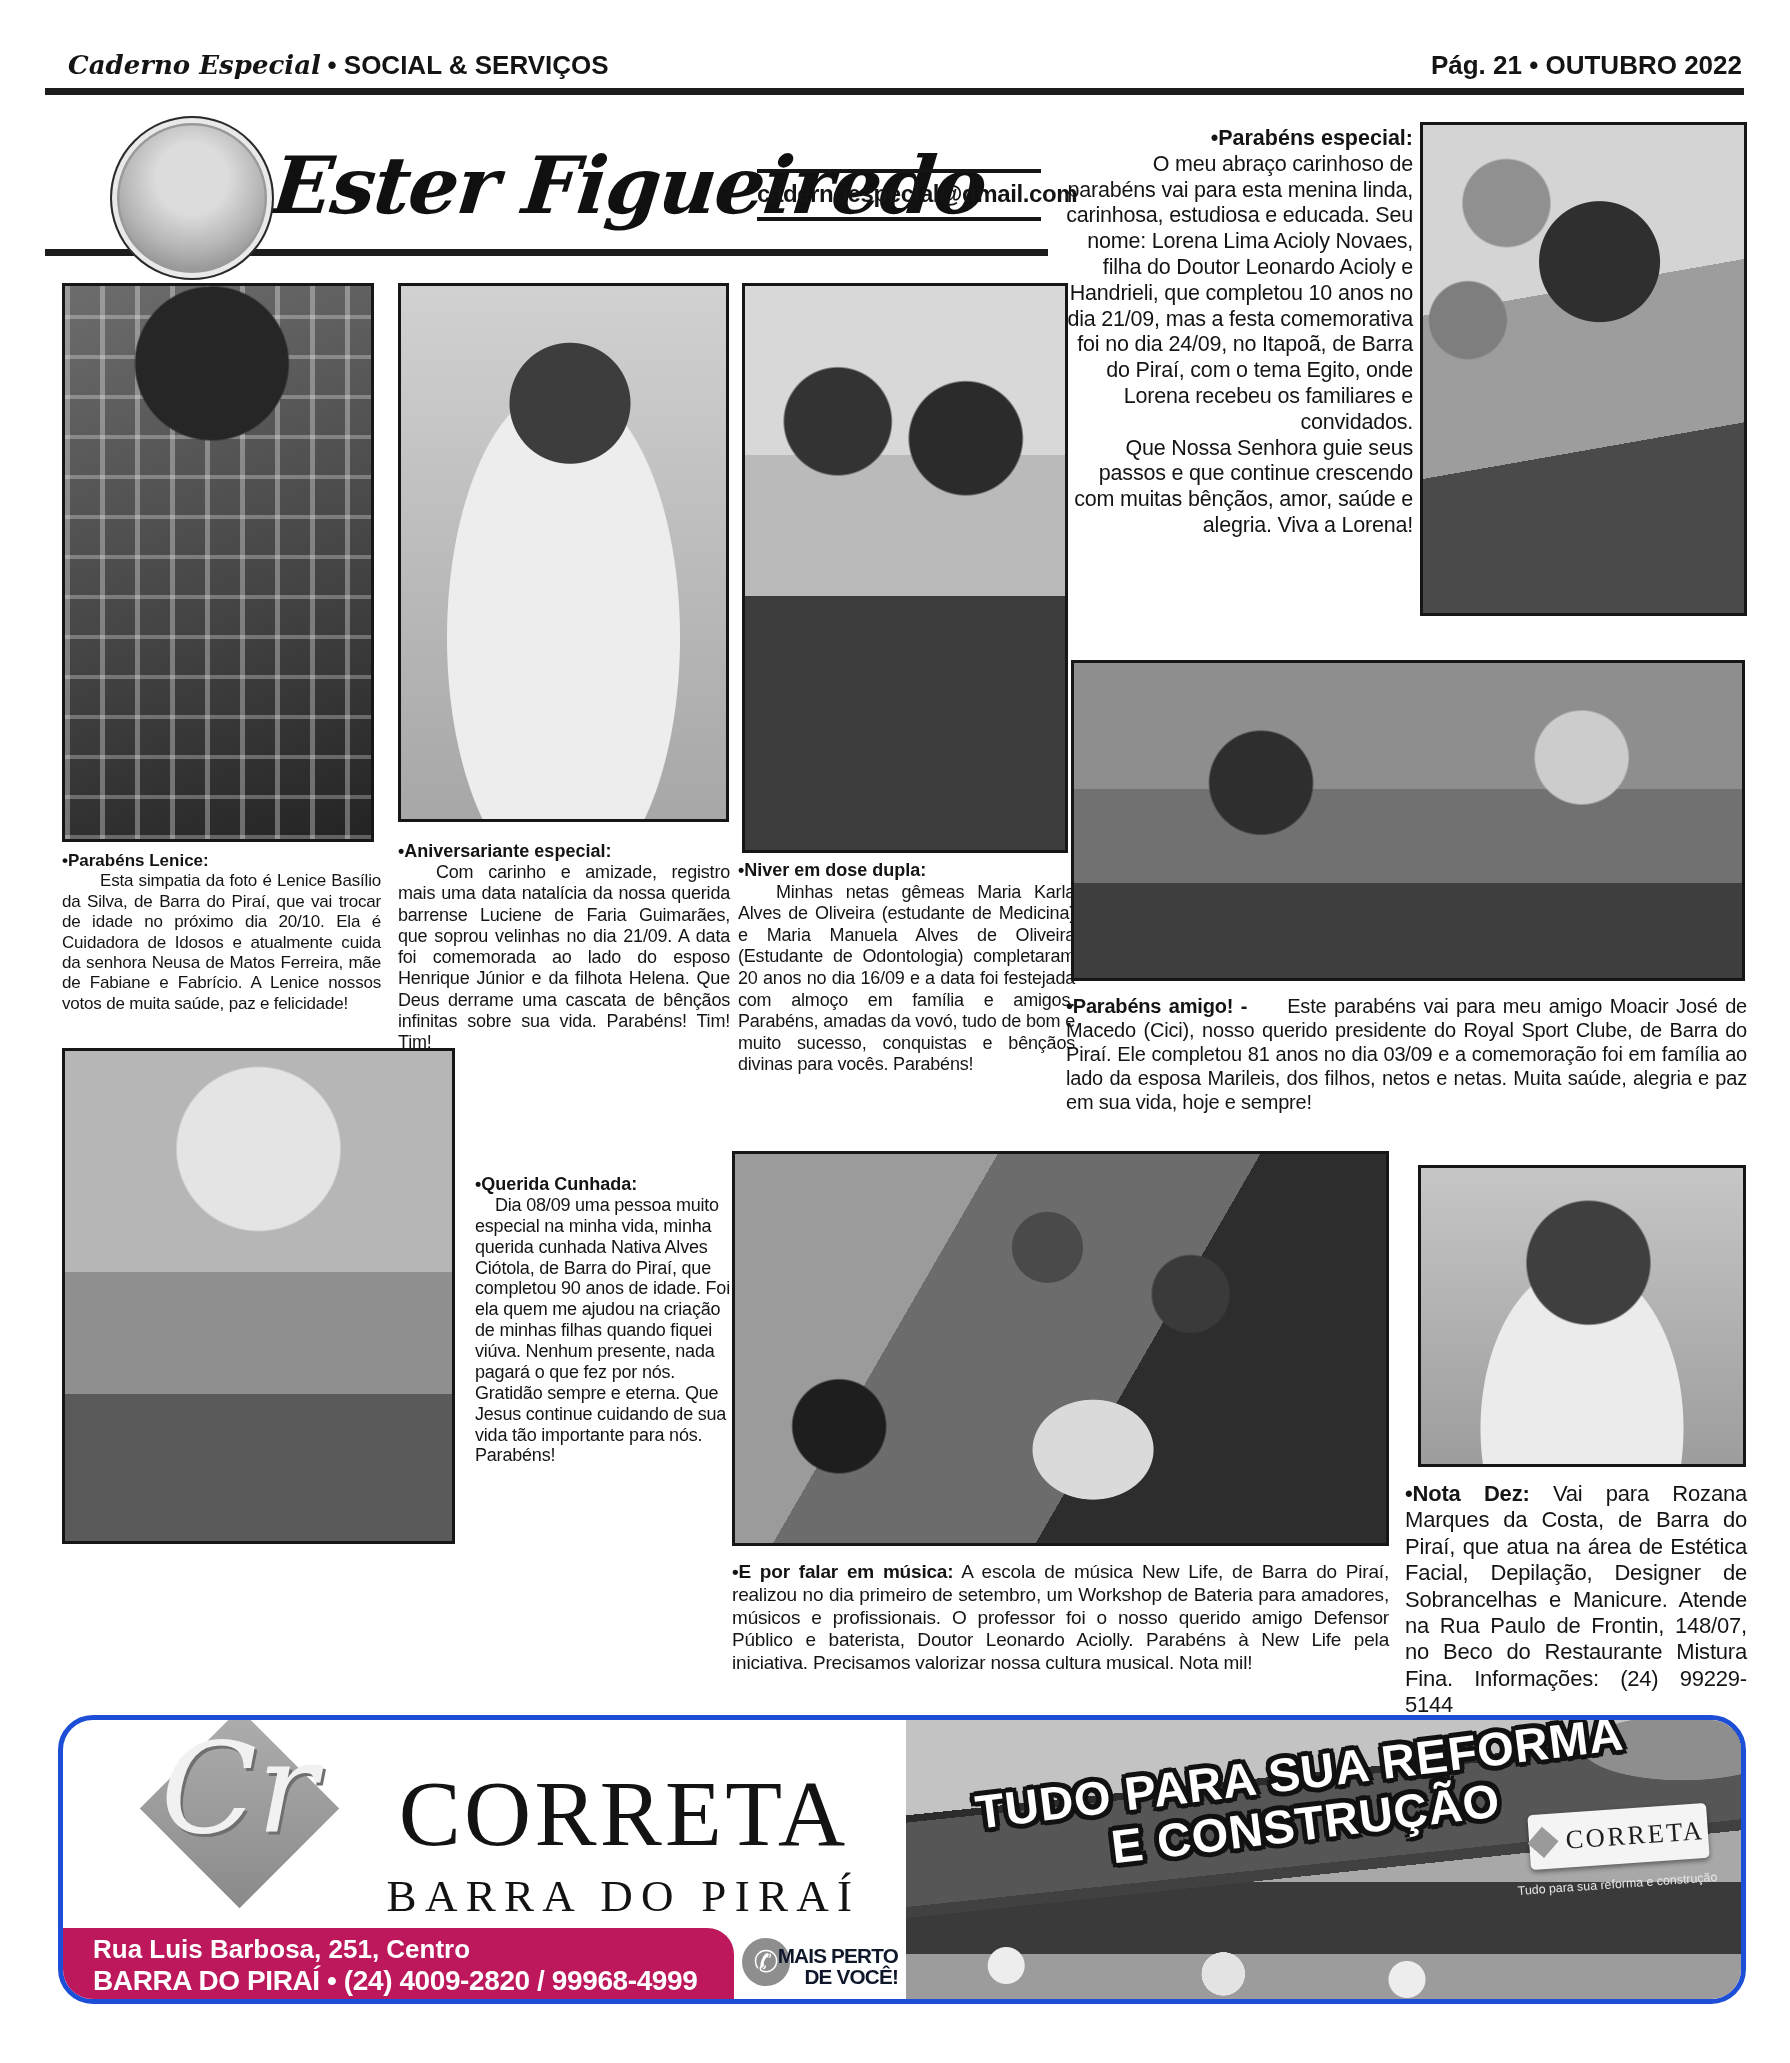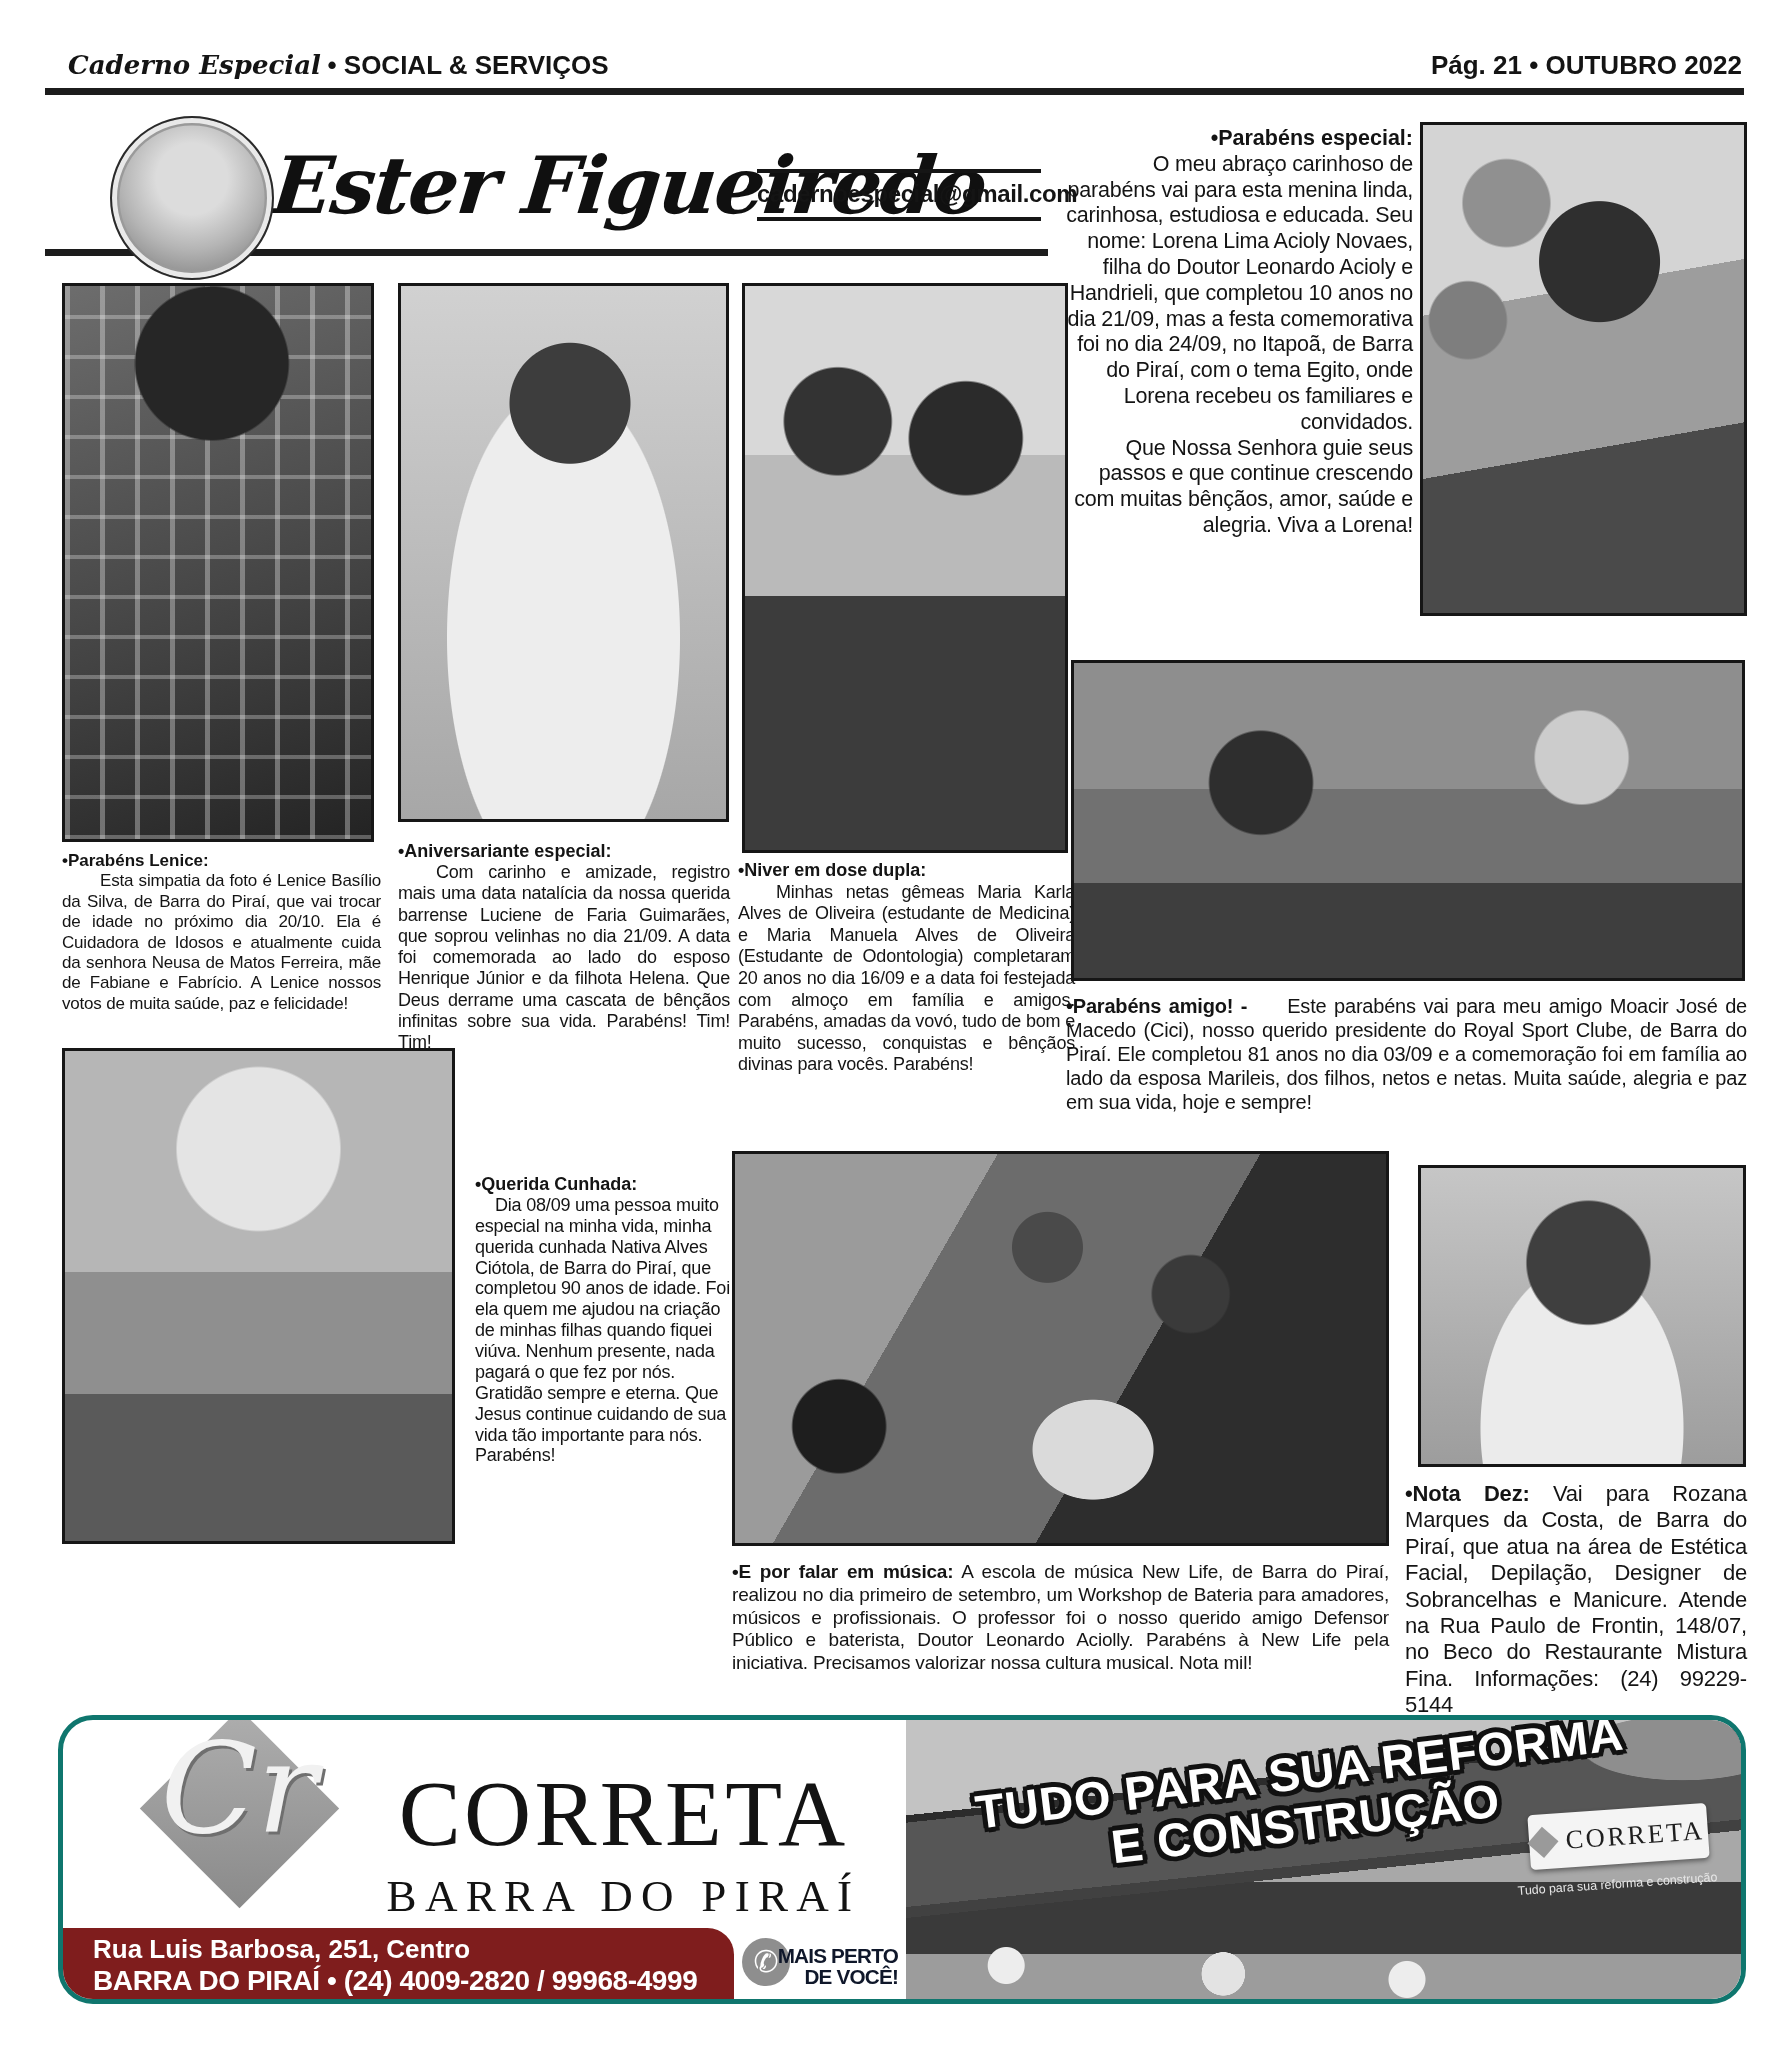--- a/index.html
+++ b/index.html
@@ -65,29 +65,29 @@
     radial-gradient(circle at 52% 32%, #3f3f3f 0 61px, transparent 63px),
     radial-gradient(ellipse at 50% 88%, #ebebeb 0 101px, transparent 102px),
     linear-gradient(#c6c6c6,#9d9d9d); }
   
   .art { position:absolute; }
   .art .t { font-weight:bold; }
   .art p { text-align:justify; letter-spacing:-0.2px; }
   .art .indent { text-indent:38px; }
   .right-align .t, .right-align p { text-align:right; }
   
-  .ad { position:absolute; border:5px solid #0f766e; border-radius:35px; background:#fff; overflow:hidden; }
+  .ad { position:absolute; border:5px solid #1d4ed8; border-radius:35px; background:#fff; overflow:hidden; }
   .ad-diamond { position:absolute; background:linear-gradient(135deg,#aeaeae,#8a8a8a); transform:rotate(45deg); }
   .ad-monogram { position:absolute; font-family:"DejaVu Serif", serif; font-style:italic; font-size:126px;
     color:#f1f1f1; text-shadow:2.5px 2.5px 0 #6f6f6f; z-index:2; text-align:center; }
   .ad-brand { position:absolute; font-family:"Liberation Serif", serif; font-size:93px; letter-spacing:3.3px;
     text-align:center; color:#131313; }
   .ad-city { position:absolute; font-family:"Liberation Serif", serif; font-size:45px; letter-spacing:8.3px;
     text-align:center; color:#131313; }
-  .ad-bar { position:absolute; background:#7f1d1d; border-top-right-radius:26.5px; color:#fff; padding:7.4px 0 0 30px; }
+  .ad-bar { position:absolute; background:#be185d; border-top-right-radius:26.5px; color:#fff; padding:7.4px 0 0 30px; }
   .ad-bar .l1 { font-size:26px; font-weight:bold; line-height:1.15; }
   .ad-bar .l2 { font-size:28px; font-weight:bold; line-height:1.15; letter-spacing:-0.4px; }
   .wa { position:absolute; width:48px; height:48px; border-radius:50%; background:#8e8e8e; color:#fff;
     display:flex; align-items:center; justify-content:center; font-size:30px; }
   .closer { position:absolute; font-size:20.7px; font-weight:800; letter-spacing:-0.8px; line-height:1.02;
     text-align:right; color:#0f172a;margin-top:8px; }
   .ad-photo { position:absolute; background-image:
     radial-gradient(circle at 12% 88%, #ededed 0 18px, transparent 19px),
     radial-gradient(circle at 38% 91%, #e3e3e3 0 21.5px, transparent 22px),
     radial-gradient(circle at 60% 93%, #ededed 0 18px, transparent 19px),

